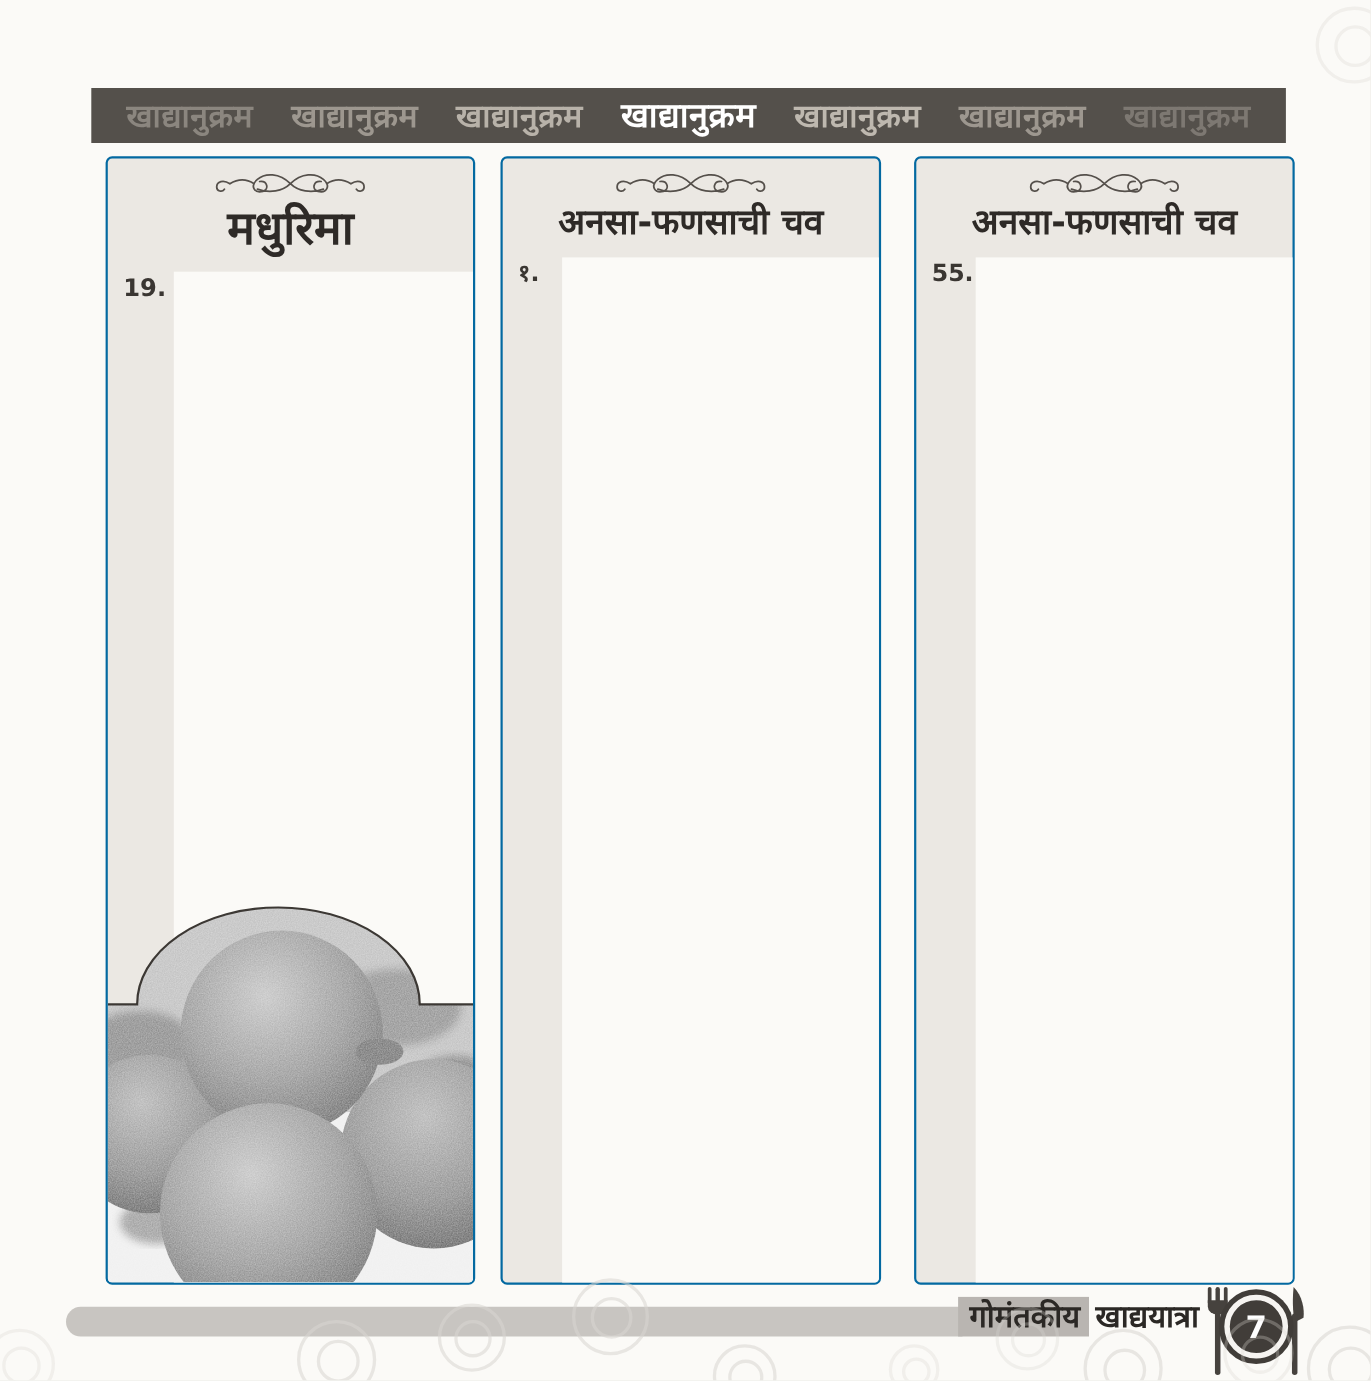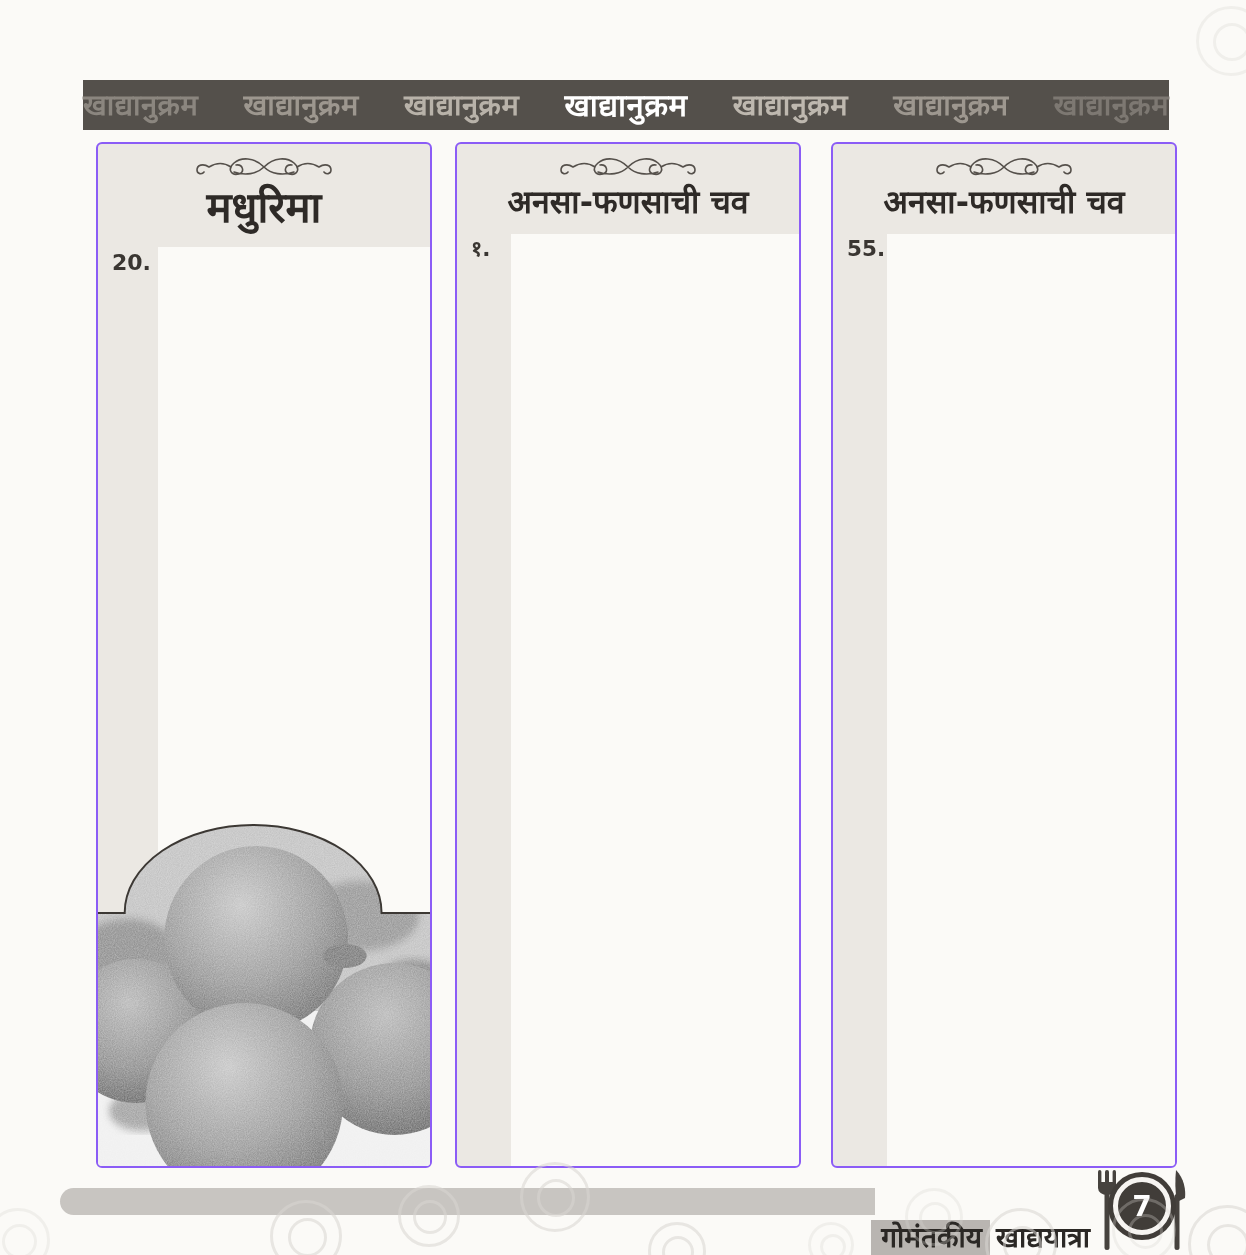--- a/index.html
+++ b/index.html
@@ -12,31 +12,31 @@
     width:1246px;height:1255px;
     margin:0 auto;
     background:#fbfaf7;
     overflow:hidden;
   }
   
   .banner{
     position:absolute;left:83px;top:80px;width:1086px;height:50px;
     background:#54504b;
     display:flex;align-items:center;justify-content:space-between;
-    padding:0 0;box-sizing:border-box;
+    padding:0 32px;box-sizing:border-box;
     font-size:29px;font-weight:700;letter-spacing:.5px;
     white-space:nowrap;
   }
   .banner .bw{line-height:1;}
   .banner .bw.em{font-size:31px;}
   
   .toc-col{
     position:absolute;top:142px;height:1026px;box-sizing:border-box;
     background:#ebe8e3;
-    border:2px solid #8b5cf6;border-radius:6px;
+    border:2px solid #0369a1;border-radius:6px;
     overflow:hidden;
   }
   .col-1{left:96px;width:336px;}
   .col-2{left:455px;width:346px;}
   .col-3{left:831px;width:346px;}
   .flourish{display:block;margin:10px auto 0;width:170px;height:26px;}
   .col-title{
     text-align:center;font-weight:700;color:#2e2a27;
     font-size:32px;line-height:1.25;white-space:nowrap;
     margin:2px 0 10px;
@@ -54,21 +54,21 @@
   .photo-wrap{position:absolute;left:0;right:0;bottom:0;height:345px;}
   .photo-wrap svg{display:block;width:100%;height:100%;}
   
   .footer-bar{
     position:absolute;left:60px;top:1188px;width:815px;height:27px;
     background:#c8c5c1;border-radius:14px 0 0 14px;
   }
   .footer-title{
     position:absolute;top:1180px;right:156px;height:34px;
     font-size:28px;font-weight:700;color:#2b2825;
-    white-space:nowrap;line-height:34px;margin-top:41px;
+    white-space:nowrap;line-height:34px;
   }
   .footer-title .hl{background:#b9b5b1;padding:1px 8px 2px 10px;}
   .footer-title .rest{padding-left:6px;}
   .page-icon{position:absolute;left:1096px;top:1168px;width:92px;height:84px;}
   
   .ring{position:absolute;border:3px solid #d9d6d2;border-radius:50%;opacity:.55;}
   .ring::after{
     content:"";position:absolute;left:22%;top:22%;width:50%;height:50%;
     border:3px solid #d9d6d2;border-radius:50%;
   }
@@ -89,21 +89,21 @@
       <span class="bw" style="color: rgb(125, 120, 114);">खाद्यानुक्रम</span>
     </div>
 
   <div class="toc-col col-1">
     <svg class="flourish" viewBox="0 0 170 26">
       <path d="M85,13 C75,3 62,3 55,9 C48,15 52,22 60,20 C66,18 64,10 57,11 M85,13 C95,3 108,3 115,9 C122,15 118,22 110,20 C104,18 106,10 113,11 M85,13 C78,20 66,22 55,18 M85,13 C92,20 104,22 115,18 M30,13 C38,8 46,9 52,13 M140,13 C132,8 124,9 118,13 M30,13 c-6,-4 -12,-2 -12,3 c0,4 5,5 7,2 M140,13 c6,-4 12,-2 12,3 c0,4 -5,5 -7,2" fill="none" stroke="#55504b" stroke-width="1.6" stroke-linecap="round"></path>
     </svg>
     <div class="col-title">मधुरिमा</div>
     <div class="toc-list">
         <div class="row">
-          <span class="num">20.</span>
+          <span class="num">19.</span>
           <span class="name">पिठ्याचे लाडू</span>
           <span class="page">४०</span>
         </div>
       </div>
 
     <div class="photo-wrap">
       <svg viewBox="0 0 336 345" preserveAspectRatio="none">
         <defs>
           <clipPath id="arch">
               <path d="M0,92 H27 A130,88 0 0 1 287,92 H336 V345 H0 Z"></path>

